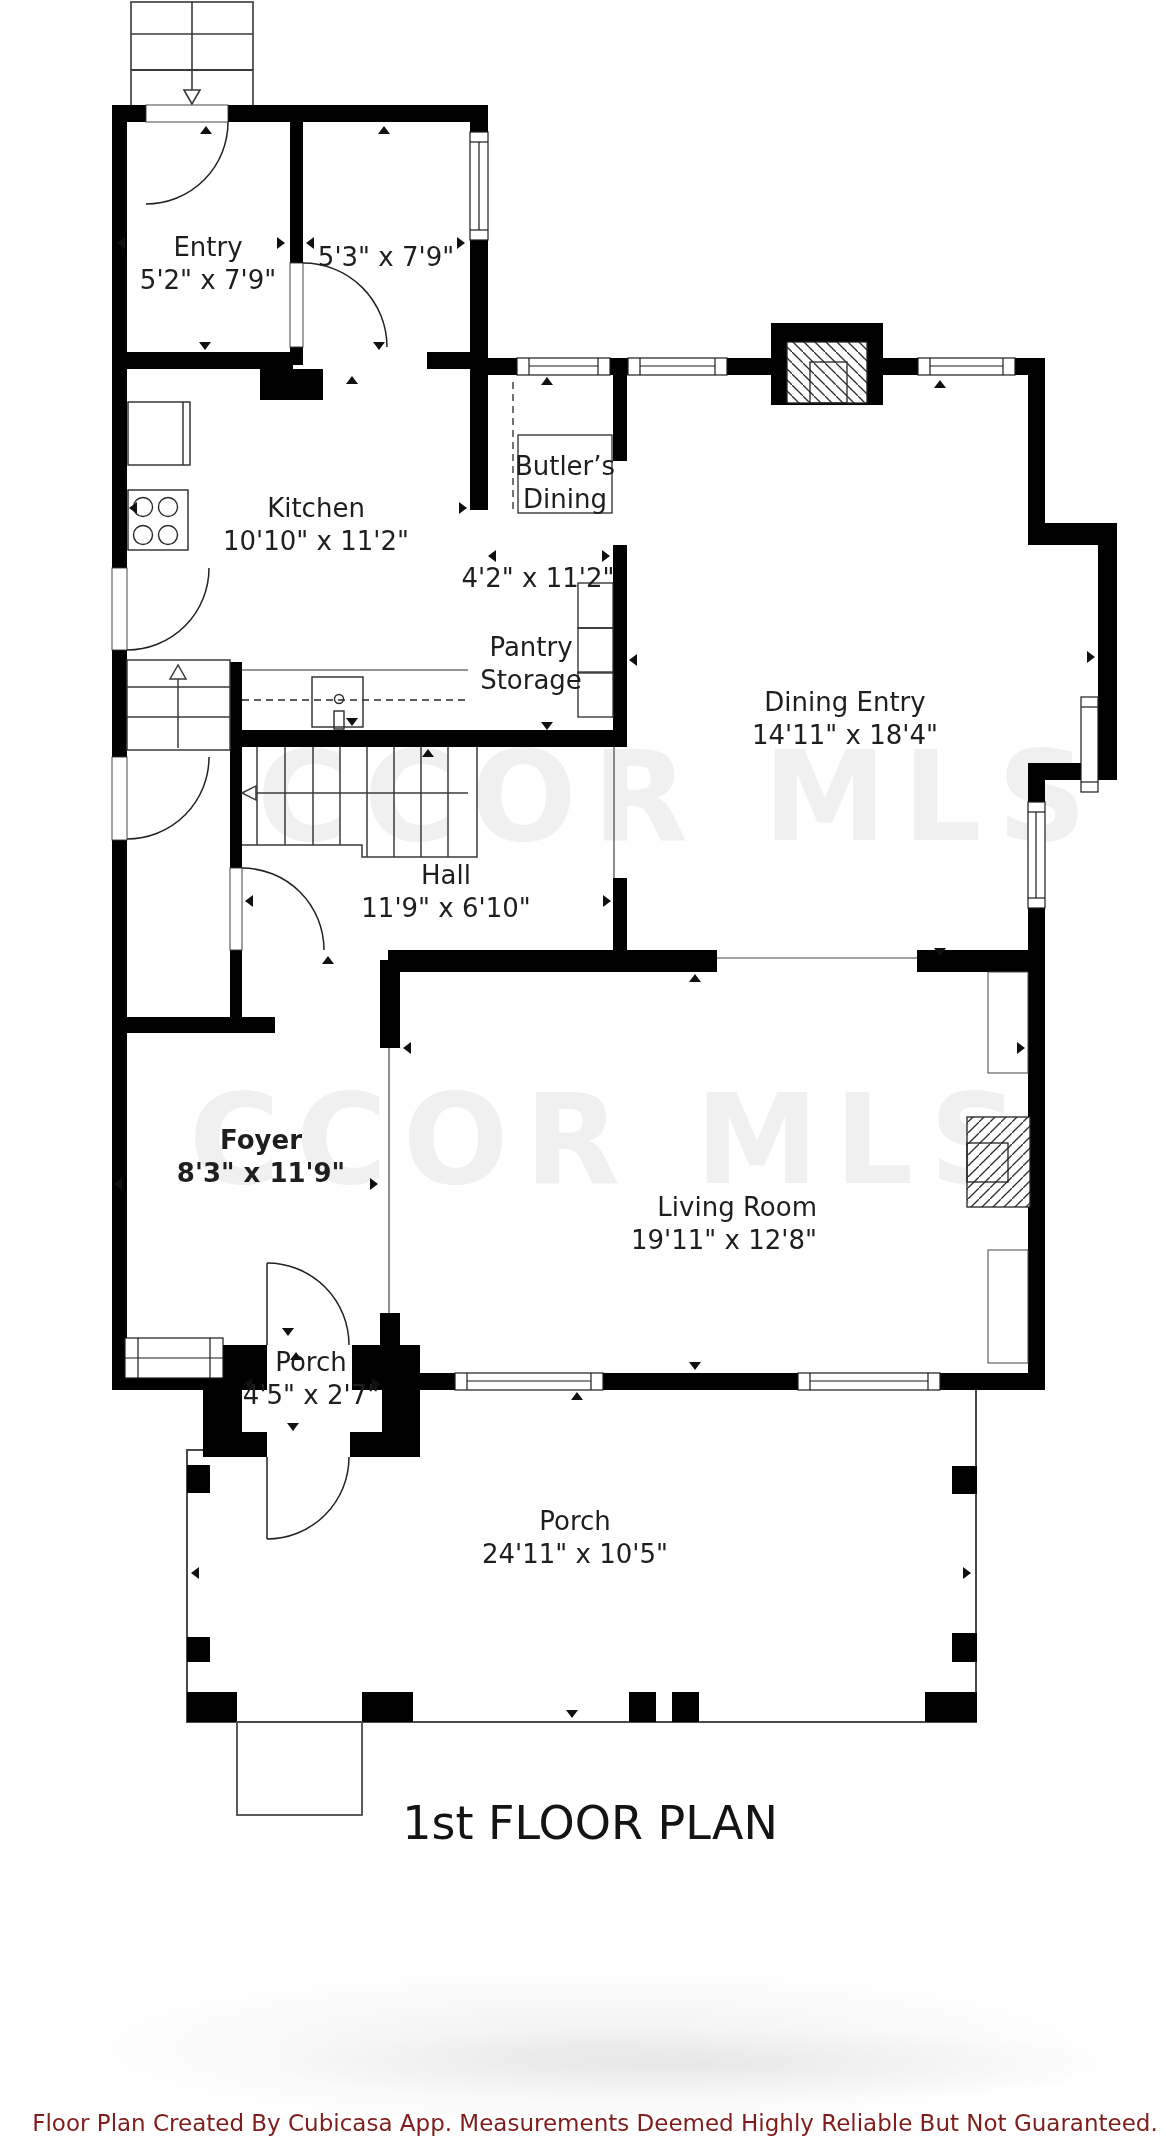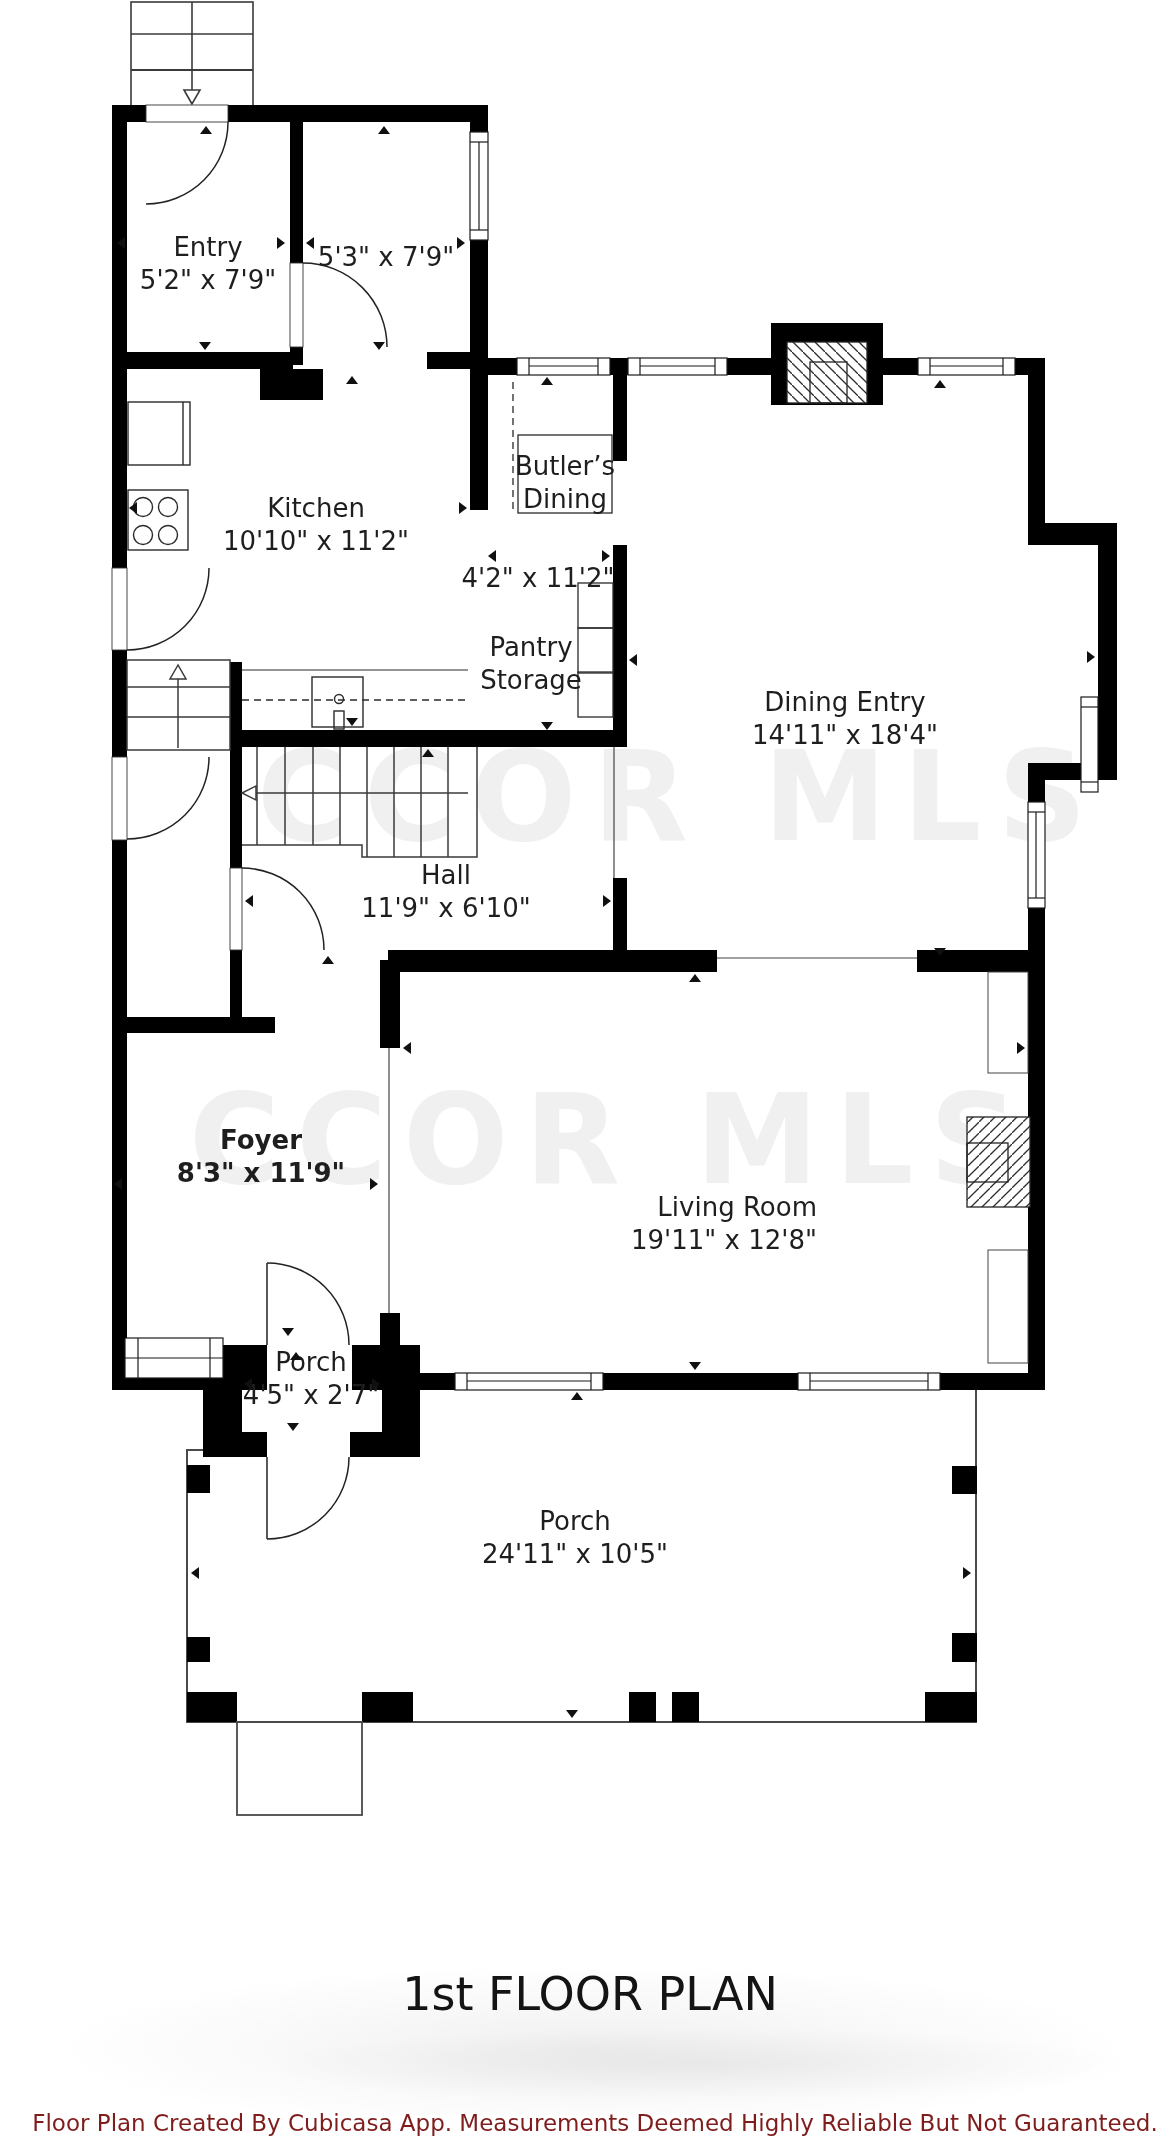--- a/index.html
+++ b/index.html
@@ -9,21 +9,21 @@
   .wm{position:absolute;transform:translate(-50%,-50%);font-size:124px;font-weight:600;
       letter-spacing:16px;color:#f0f0f0;white-space:nowrap;user-select:none;}
   #labels{position:absolute;left:0;top:0;width:100%;height:100%;}
   .room-label{position:absolute;transform:translateX(-50%);text-align:center;
       font-size:26px;line-height:33px;color:#1e1e1e;white-space:pre-line;}
   .dim-arrow{position:absolute;width:0;height:0;transform:translate(-50%,-50%);}
   .arr-up{border-left:6px solid transparent;border-right:6px solid transparent;border-bottom:8px solid #101010;}
   .arr-down{border-left:6px solid transparent;border-right:6px solid transparent;border-top:8px solid #101010;}
   .arr-left{border-top:6px solid transparent;border-bottom:6px solid transparent;border-right:8px solid #101010;}
   .arr-right{border-top:6px solid transparent;border-bottom:6px solid transparent;border-left:8px solid #101010;}
-  #title{position:absolute;left:590px;top:1967px;transform:translateX(-50%);
+  #title{position:absolute;left:590px;top:1796px;transform:translateX(-50%);
       font-size:46px;color:#141414;letter-spacing:0px;white-space:nowrap;}
   #footer{position:absolute;left:595px;top:2110px;transform:translateX(-50%);
       font-size:23px;color:#7f1d1d;white-space:nowrap;}
   .shade1{position:absolute;left:60px;top:1965px;width:1060px;height:150px;
       background:radial-gradient(ellipse at 50% 55%,rgba(0,0,0,0.06),rgba(0,0,0,0) 72%);}
   .shade2{position:absolute;left:280px;top:2030px;width:840px;height:70px;
       background:radial-gradient(ellipse at 50% 50%,rgba(0,0,0,0.05),rgba(0,0,0,0) 75%);}
 </style>
 </head>
 <body>

